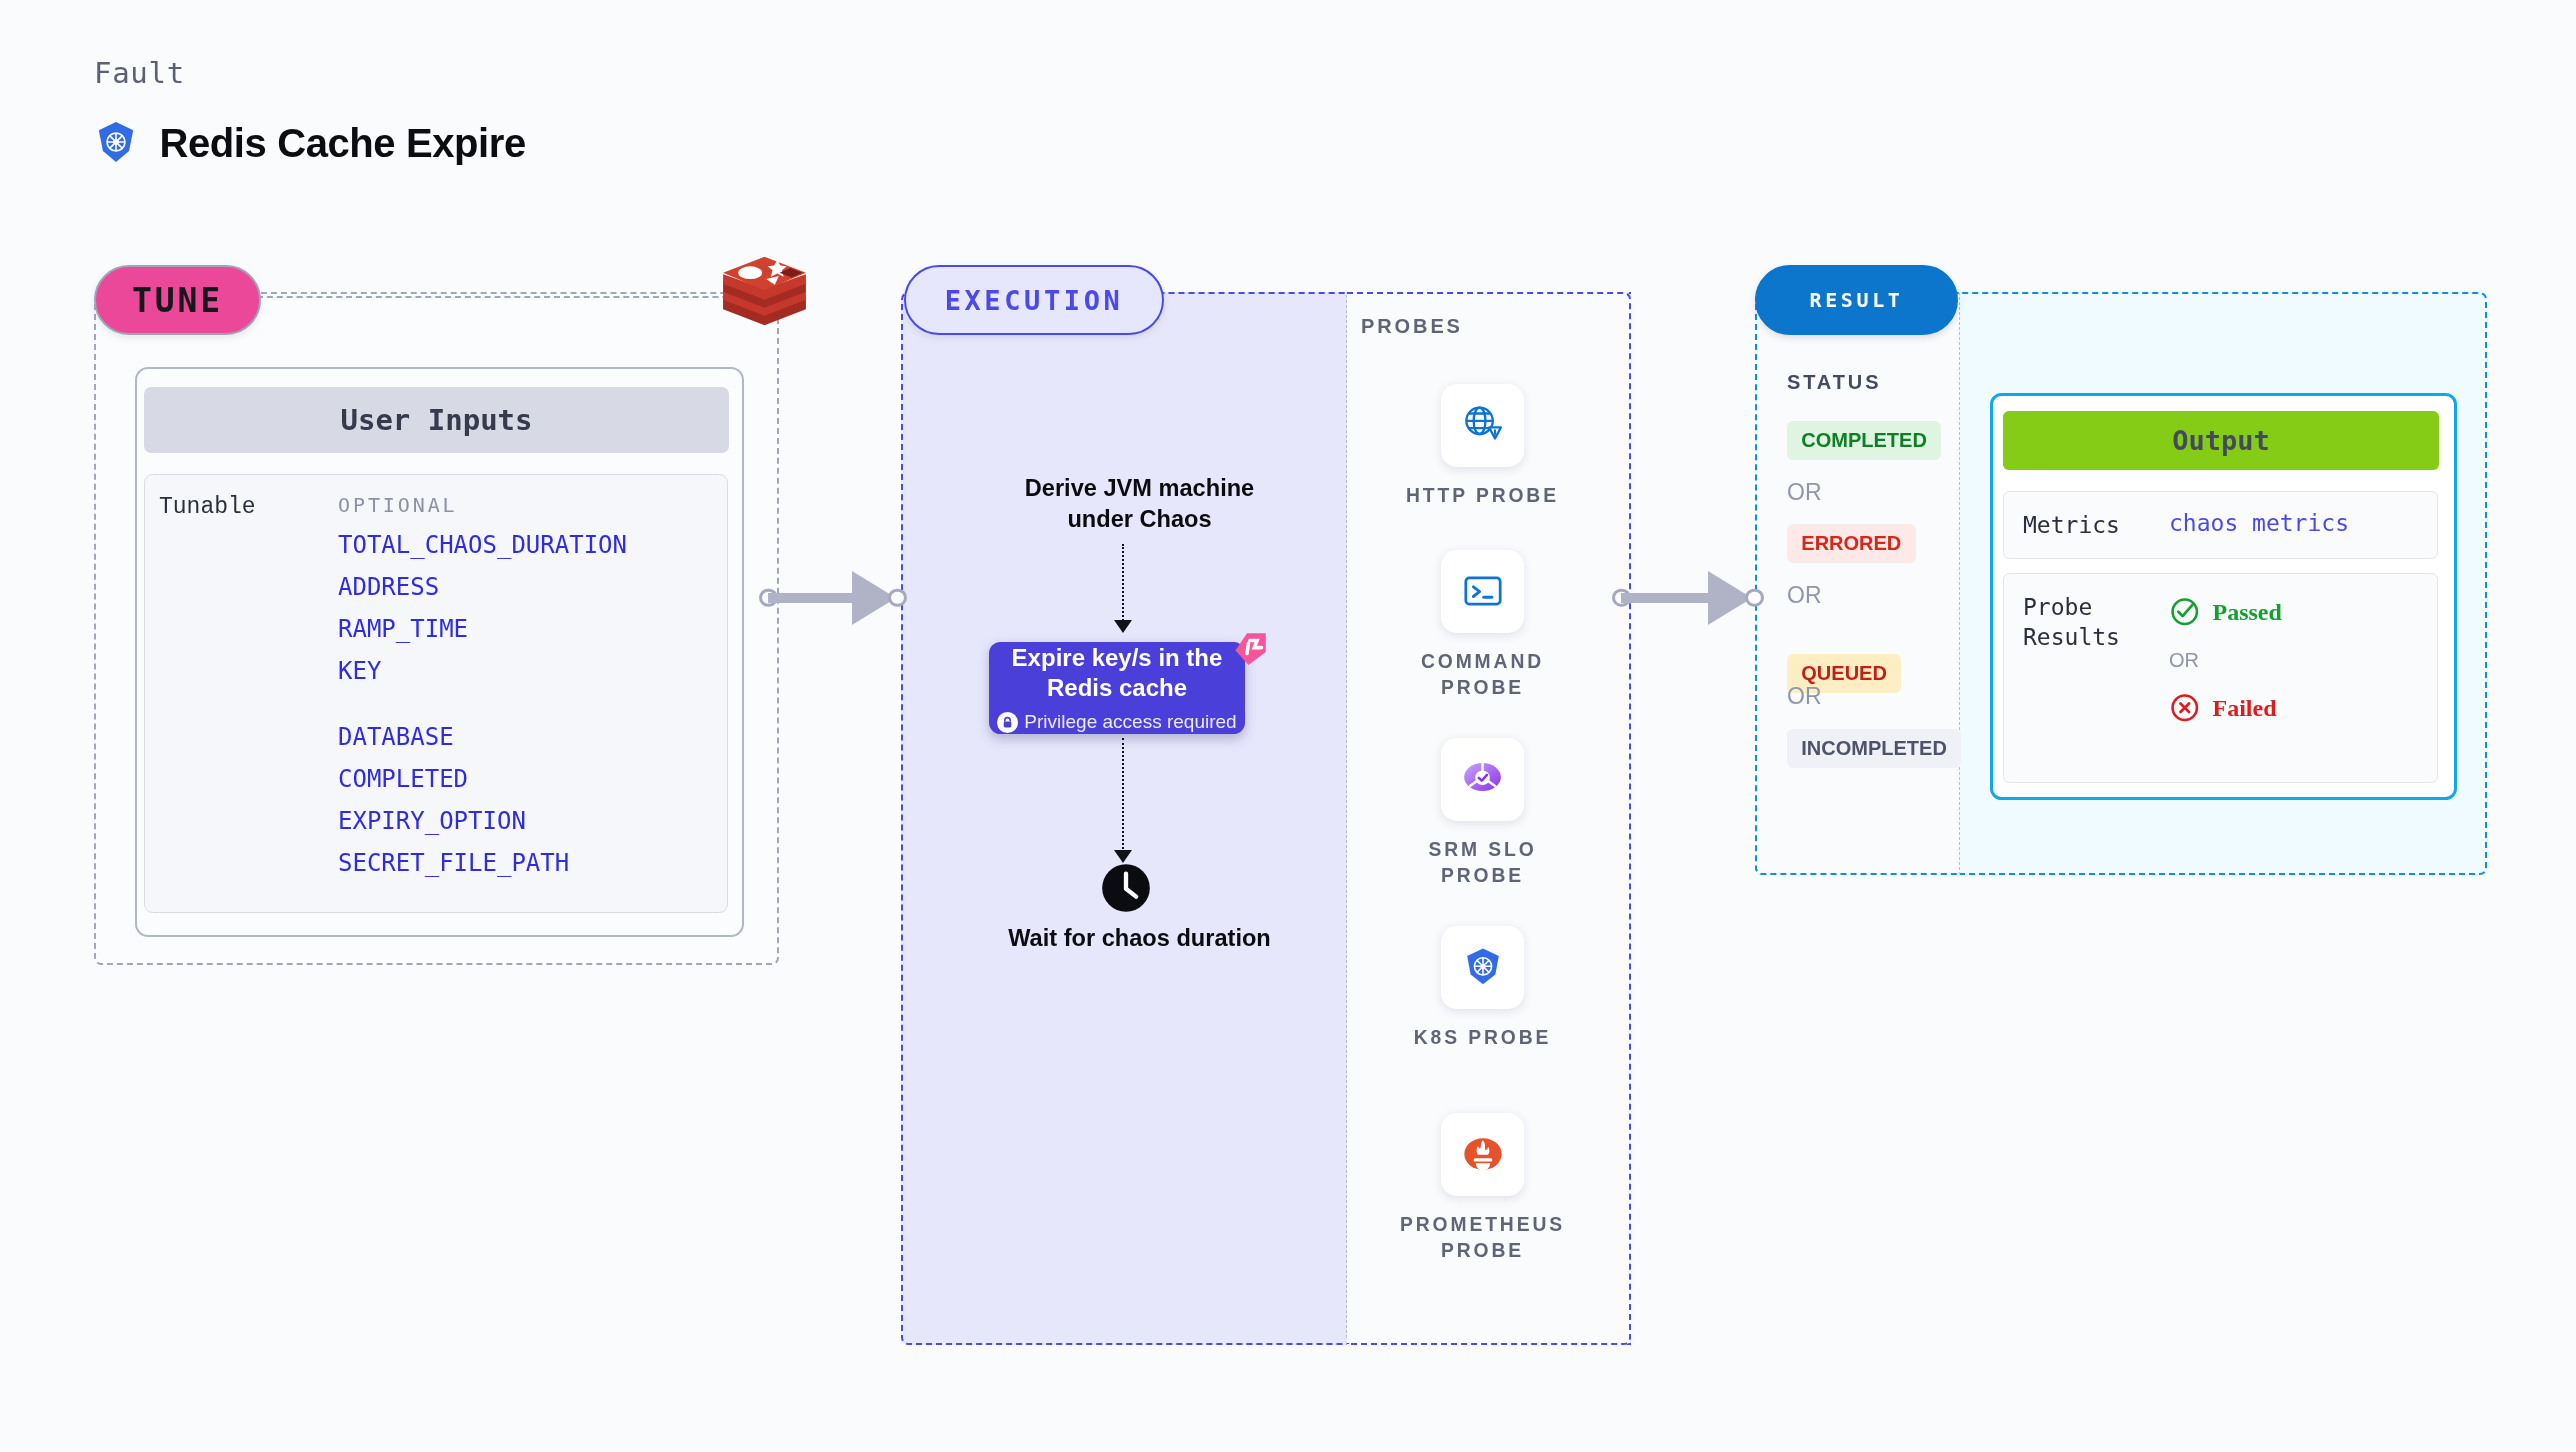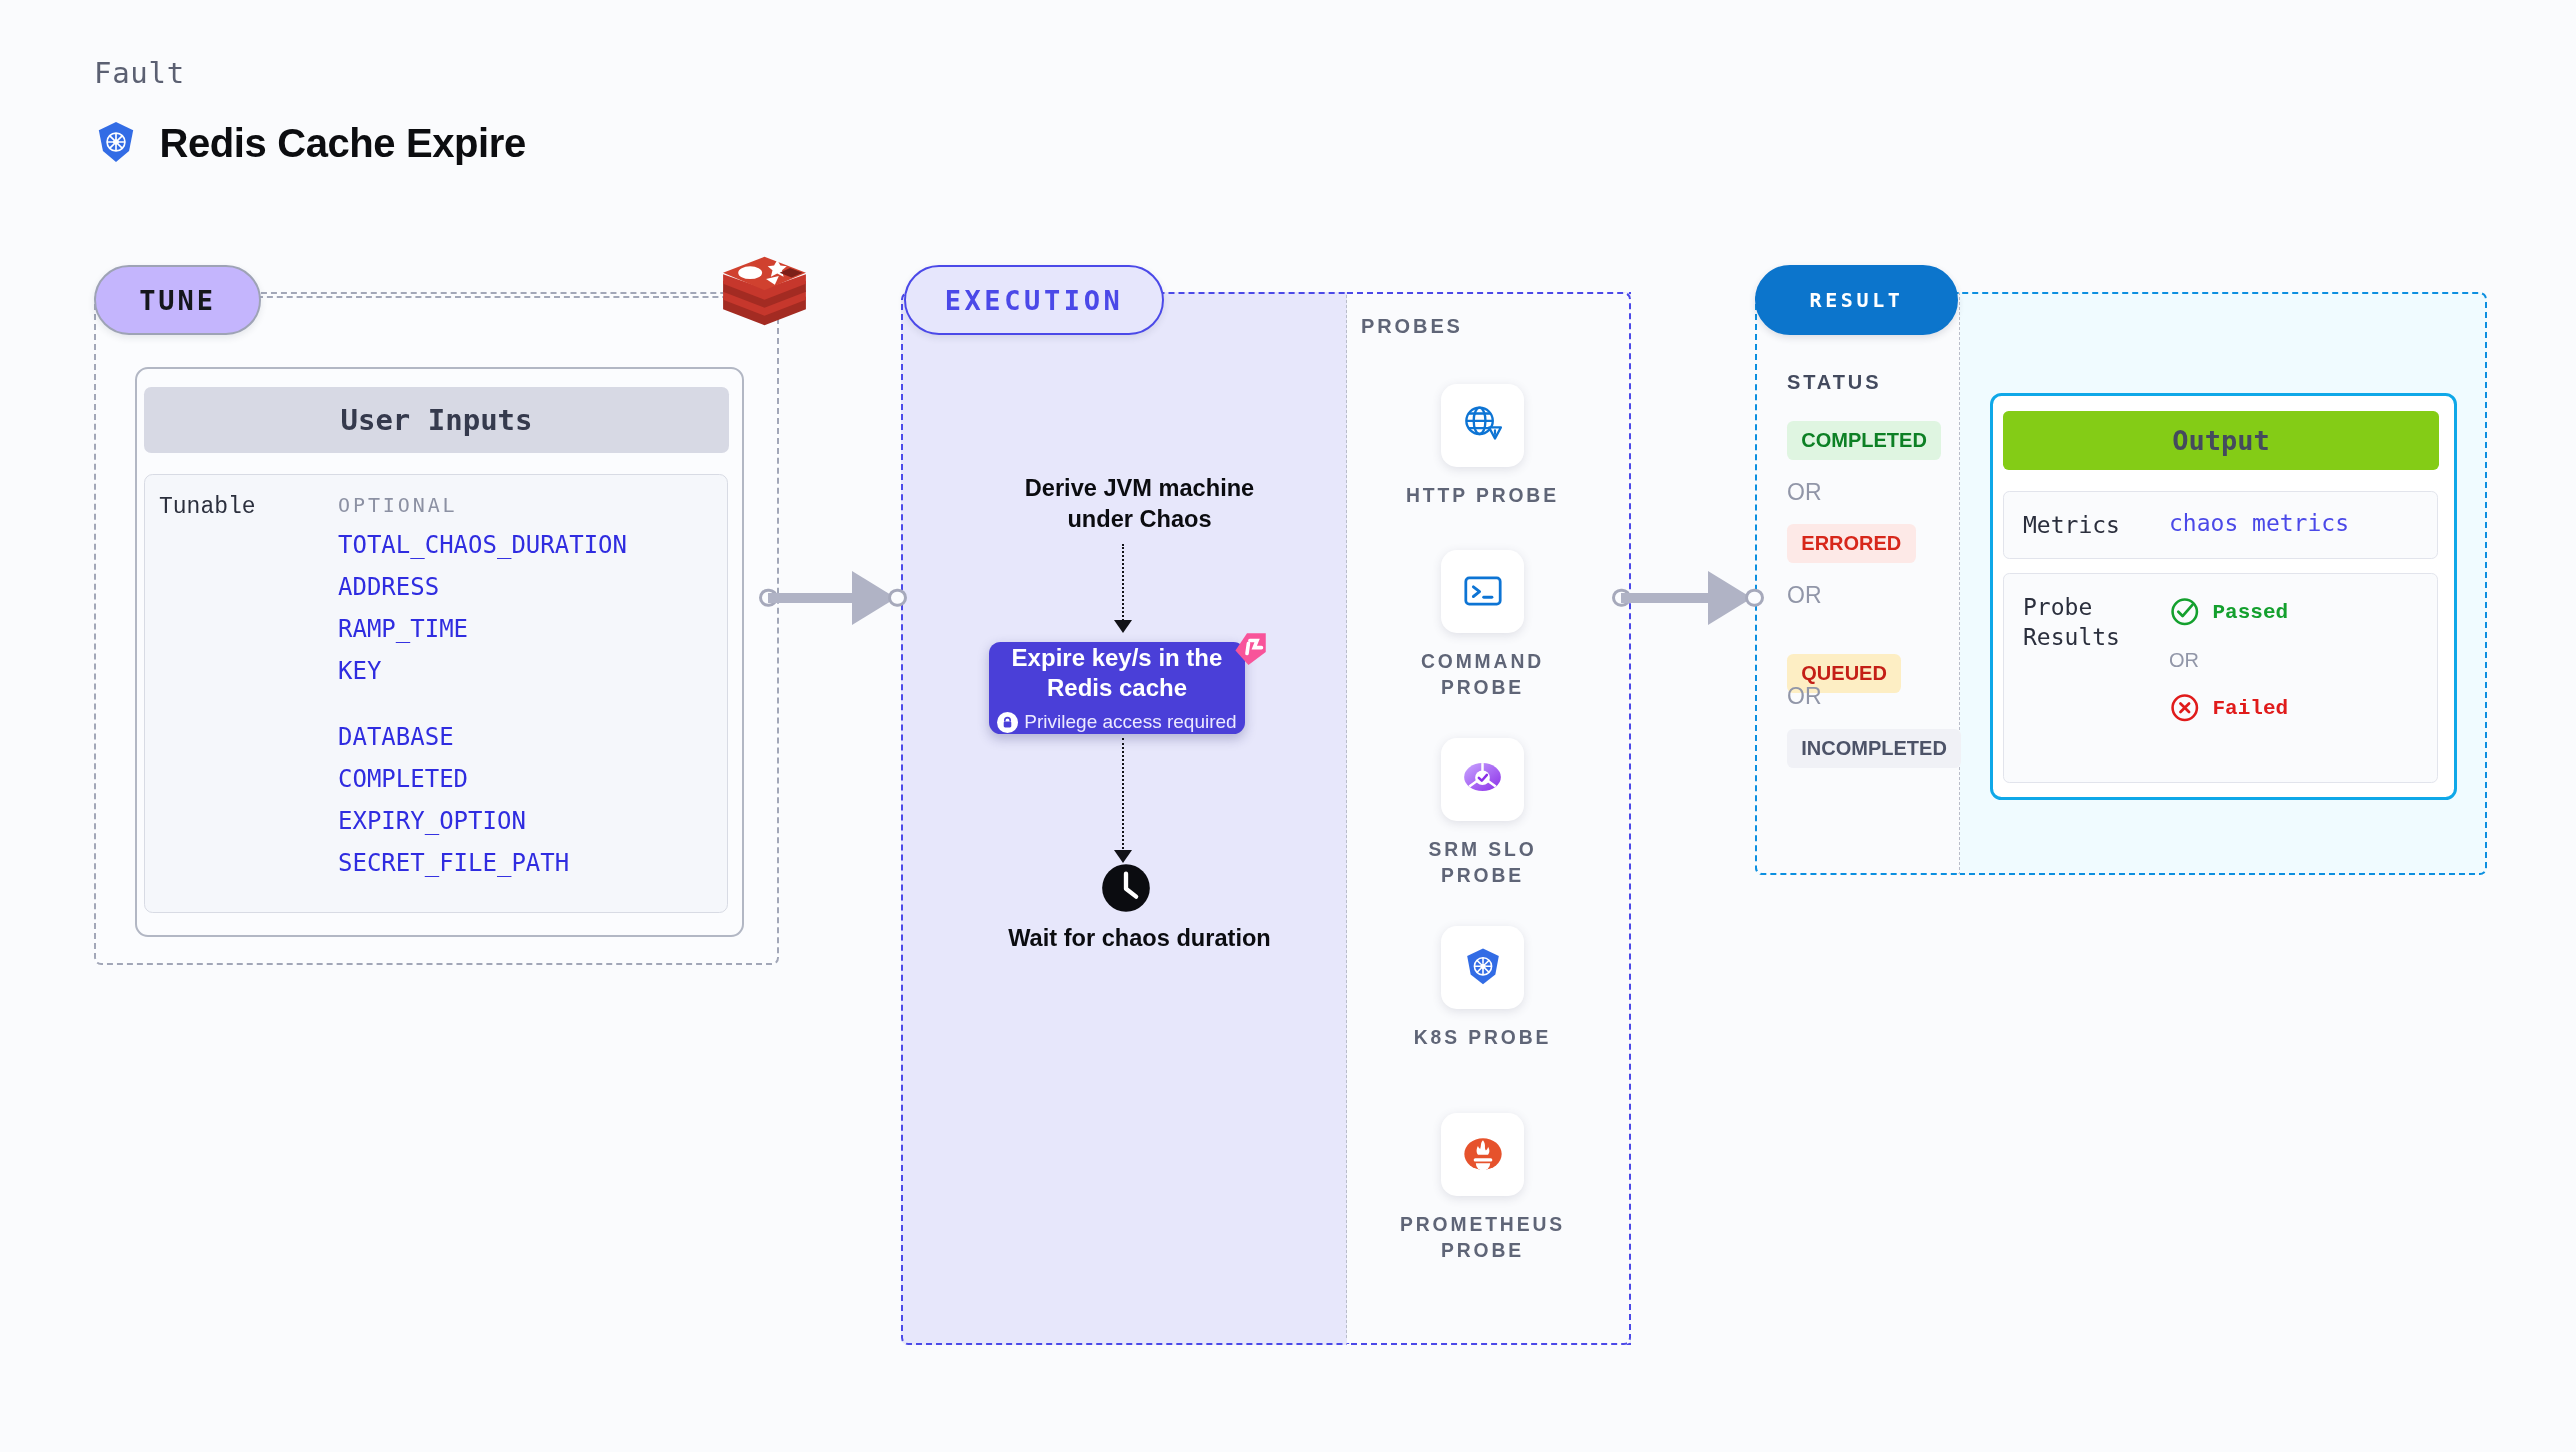--- a/index.html
+++ b/index.html
@@ -24,22 +24,22 @@
   }
 
   
   .pill{
     position:absolute;display:flex;align-items:center;justify-content:center;
     font-family:"DejaVu Sans Mono", monospace;font-weight:bold;
     border-radius:716px;z-index:40;
   }
   .pill-tune{
     left:94px;top:265px;width:163px;height:66px;
-    background:#c4b5fd;border:2.1px solid #9ea3b5;color:#15171c;
-    font-size:27px;letter-spacing:2.9px;
+    background:#ec4899;border:2.1px solid #9ea3b5;color:#15171c;
+    font-size:33px;letter-spacing:2.9px;
     box-shadow:0 2.9px 7.2px rgba(40,45,70,.10);
   }
   .pill-exec{
     left:904px;top:265px;width:256px;height:66px;
     background:#e6e6fc;border:2.1px solid #4b49e8;color:#4b49e8;
     font-size:27px;letter-spacing:3.6px;
     box-shadow:0 2.9px 7.2px rgba(40,45,70,.10);
   }
   .pill-result{
     left:1755px;top:265px;width:199px;height:66px;
@@ -224,21 +224,21 @@
   }
   .mono-lbl{
     position:absolute;font-family:"DejaVu Sans Mono", monospace;
     font-size:23px;color:#2b2f3d;line-height:30px;
   }
   .mono-val{
     position:absolute;font-family:"DejaVu Sans Mono", monospace;
     font-size:23px;color:#4b49e8;
   }
   .res-row{position:absolute;display:flex;align-items:center;gap:12px;}
-  .res-txt{font-size:21px;font-weight:bold;font-family:Liberation Mono, monospace;}
+  .res-txt{font-size:24px;font-weight:bold;font-family:Liberation Serif, serif;}
 </style>
 </head>
 <body>
 
 <div class="stage">
 
   <div class="hdr-fault">Fault</div>
   <div class="hdr-row">
     <span>
       <svg width="44" height="44" viewBox="0 0 64 64">

